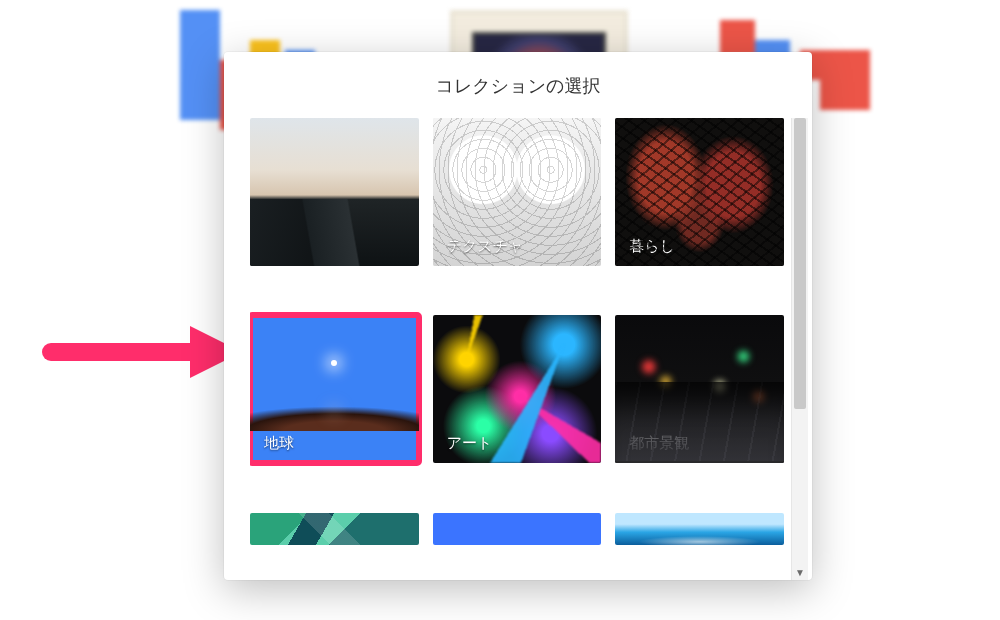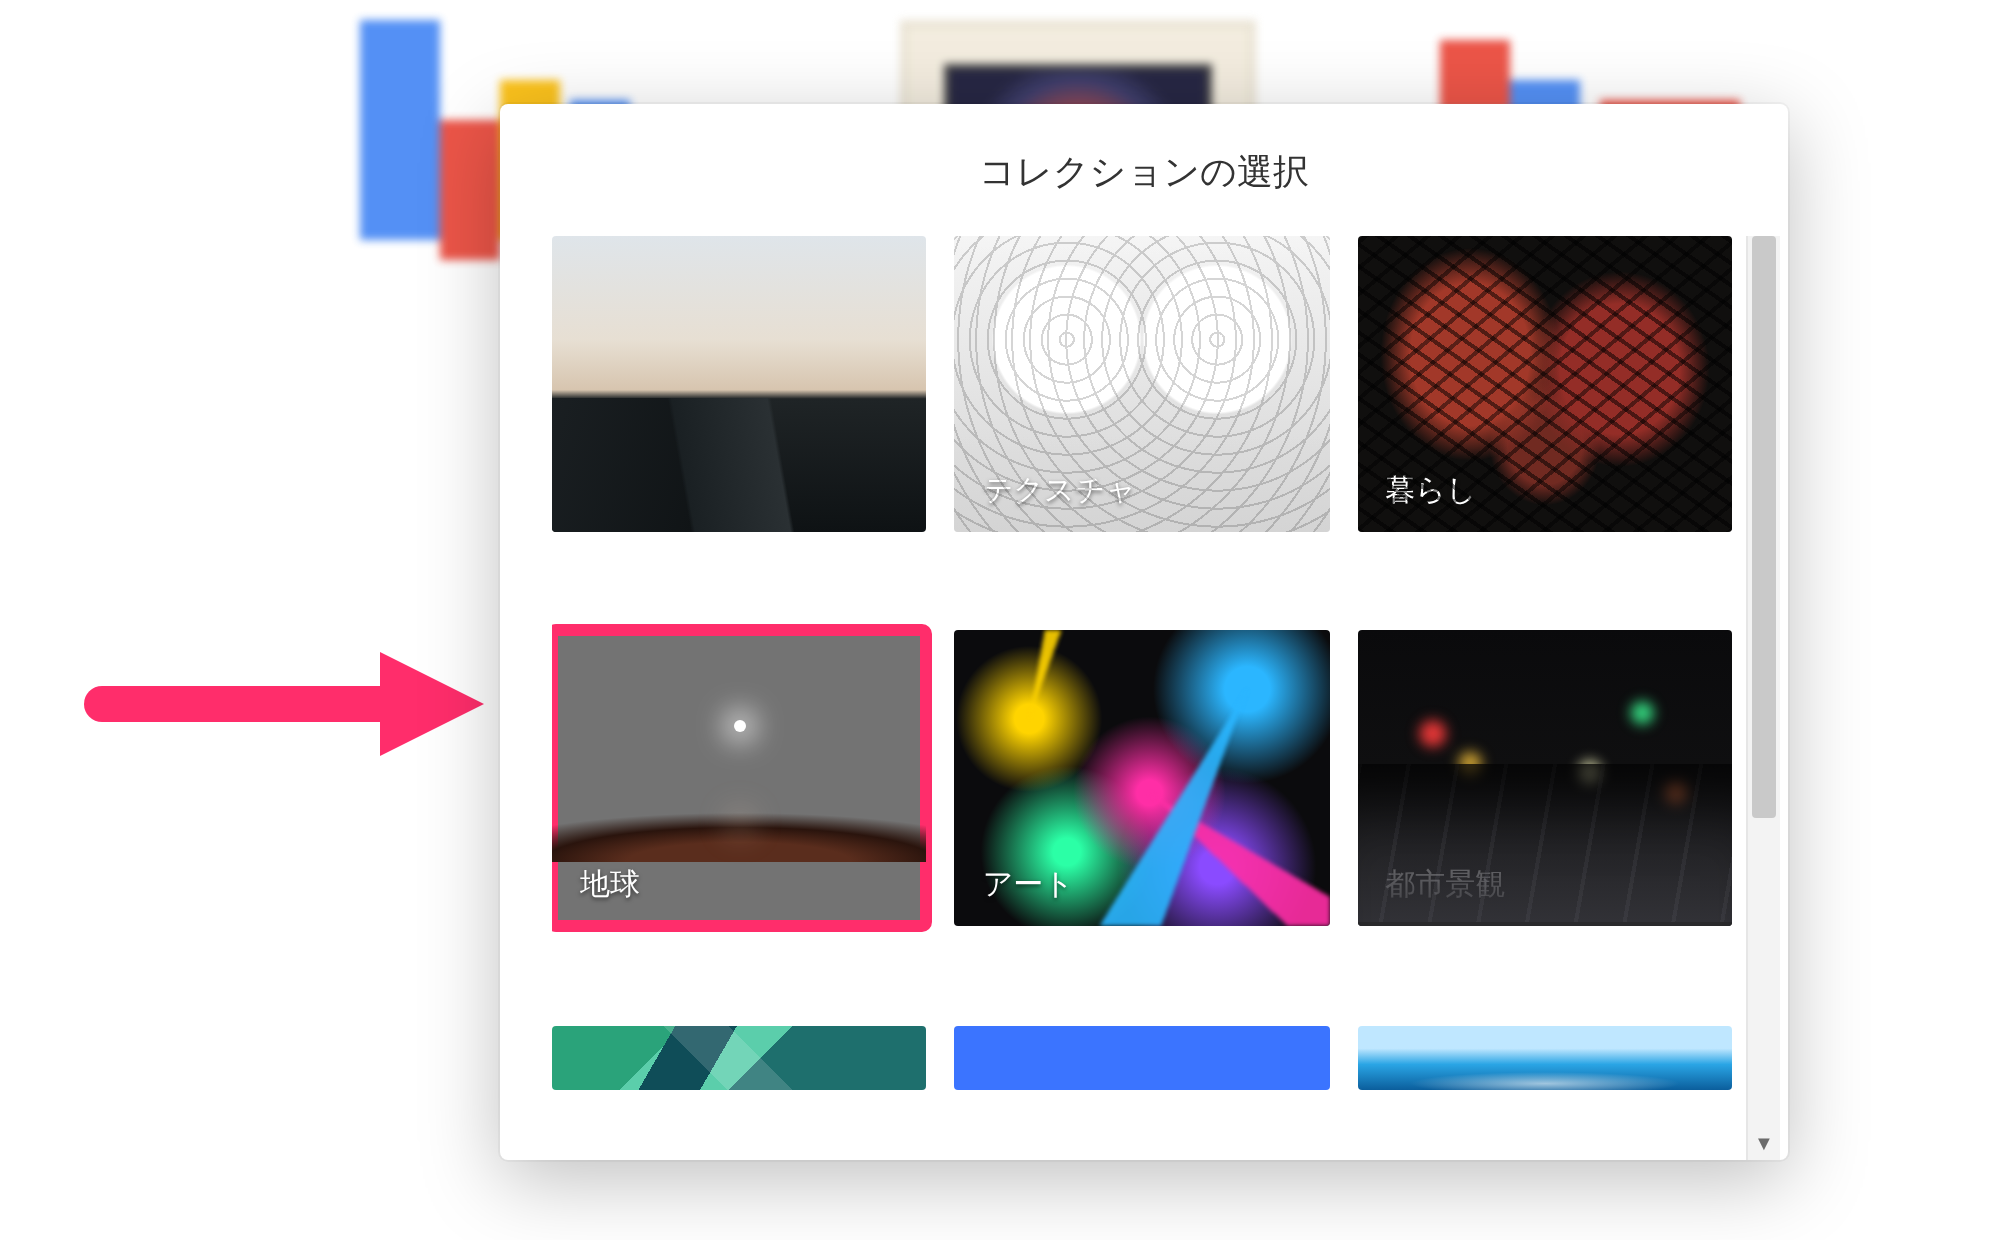--- a/index.html
+++ b/index.html
@@ -22,21 +22,21 @@
 .b9{left:820px;top:80px;width:50px;height:30px;background:#EA4335}
 
 .frame{position:absolute;left:450px;top:10px;width:170px;height:140px;
   background:#f2ebdc;border:4px solid #e8e1d0}
 .frame::after{content:"";position:absolute;left:18px;top:18px;right:18px;bottom:25px;
   background:radial-gradient(circle at 50% 55%,#57c44a 15%,#cc3a2e 25%,#2b2b5e 55%,#101030 70%);
   border:3px solid #333}
 
 
 .modal{
-  position:absolute;left:250px;top:52px;width:644px;height:528px;
+  position:absolute;left:224px;top:52px;width:588px;height:528px;
   background:#fff;border-radius:4px;
   box-shadow:0 10px 40px rgba(0,0,0,.25),0 0 0 1px rgba(0,0,0,.04);
   z-index:10;display:flex;flex-direction:column;
 }
 .modal-title{
   text-align:center;font-size:18px;color:#333;padding:22px 0 20px;font-weight:400;
 }
 .grid-wrap{flex:1;overflow:hidden;position:relative;padding:0 24px 0 26px}
 .grid{
   display:grid;grid-template-columns:repeat(3,1fr);
@@ -77,21 +77,21 @@
 .t-life{background:#100f0e}
 .t-life::before{content:"";position:absolute;inset:0;
   background:
     radial-gradient(ellipse 40% 60% at 30% 40%,#b23d2c 0 40%,transparent 60%),
     radial-gradient(ellipse 40% 55% at 70% 45%,#a3312a 0 40%,transparent 60%),
     radial-gradient(ellipse 25% 35% at 50% 70%,#7c2d24 0 40%,transparent 60%);
   opacity:.9}
 .t-life::after{content:"";position:absolute;inset:0;
   background:repeating-linear-gradient(35deg,rgba(0,0,0,.5) 0 2px,transparent 2px 9px),
              repeating-linear-gradient(-40deg,rgba(0,0,0,.45) 0 2px,transparent 2px 10px)}
-.t-earth{background:#737373}
+.t-earth{background:#3b82f6}
 .t-earth::before{content:"";position:absolute;left:0;right:0;bottom:22%;height:55%;
   background:radial-gradient(ellipse 150% 60% at 50% 100%,#5a2d1d 0 20%,#2a140d 35%,transparent 50%)}
 .t-earth::after{content:"";position:absolute;left:50%;top:30%;width:6px;height:6px;
   background:#fff;border-radius:50%;transform:translateX(-50%);
   box-shadow:0 0 14px 5px rgba(255,255,255,.7),0 48px 15px 4px rgba(255,220,190,.25)}
 .t-art{background:#0b0b0d}
 .t-art::before{content:"";position:absolute;inset:0;
   background:
     radial-gradient(circle at 20% 30%,#ffd400 0 4%,transparent 20%),
     radial-gradient(circle at 78% 20%,#2bb6ff 0 6%,transparent 25%),

